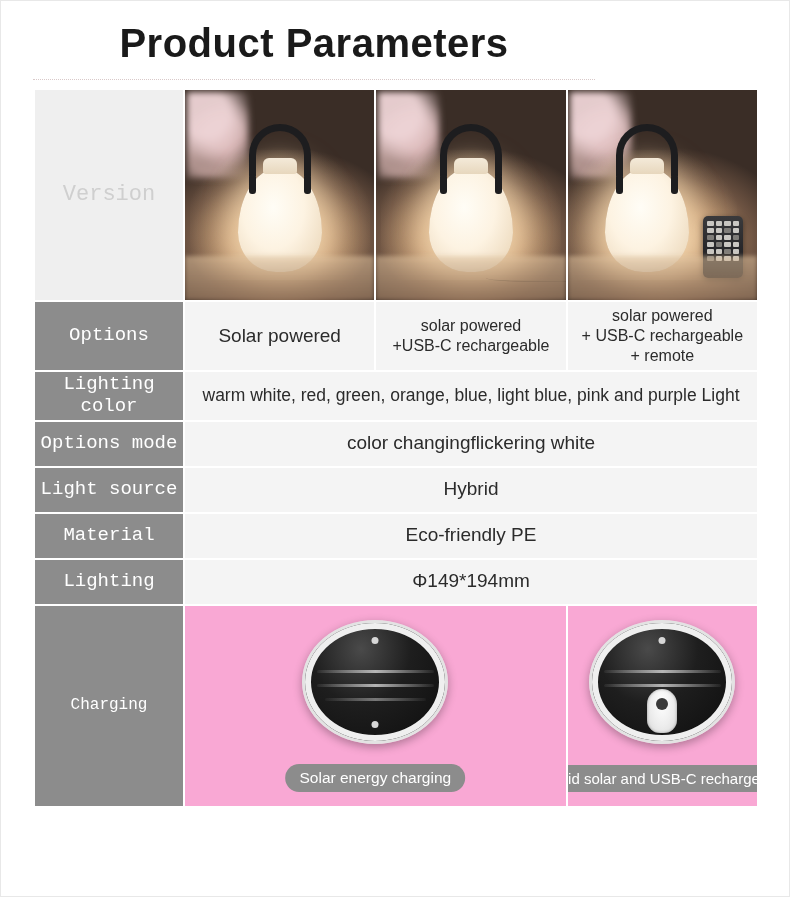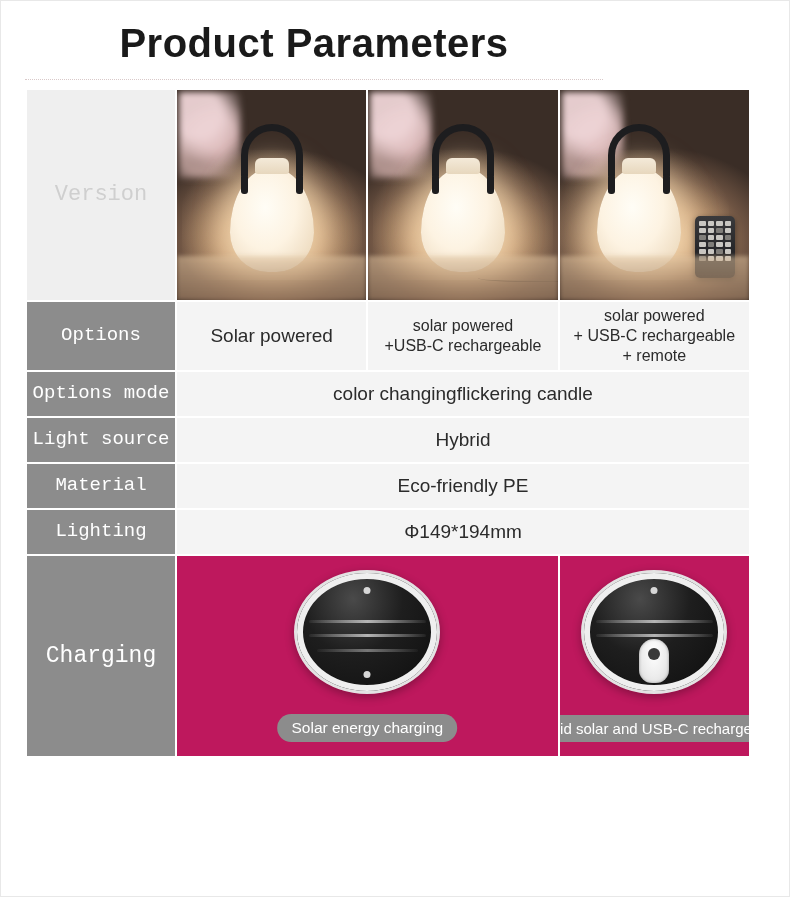--- a/index.html
+++ b/index.html
@@ -10,21 +10,21 @@
     background: #ffffff;
     font-family: "Liberation Sans", sans-serif;
     color: #333;
     overflow: hidden;
     border: 1px solid #e8e8e8;
   }
   .page {
     width: 626px;
     height: 897px;
     position: relative;
-    padding: 0 24px;
+    padding: 0 32px;
   }
   .title {
     text-align: center;
     font-size: 40px;
     font-weight: bold;
     color: #1a1a1a;
     letter-spacing: 0.5px;
     padding-top: 18px;
     padding-bottom: 12px;
     line-height: 1.2;
@@ -56,21 +56,21 @@
   .label-cell.version {
     background: #efefef;
     color: #cfcfcf;
     font-size: 22px;
     height: 210px;
   }
   .label-cell.charging {
     background: #8c8c8c;
     color: #ffffff;
     height: 200px;
-    font-size: 23px;
+    font-size: 16px;
   }
   .val-cell {
     background: #f4f4f4;
     text-align: center;
     font-size: 19px;
     height: 44px;
     padding: 4px 6px;
     line-height: 1.2;
     color: #2b2b2b;
   }
@@ -213,21 +213,21 @@
     width: 120px;
     height: 10px;
     border-bottom: 1.5px solid rgba(60,45,35,0.55);
     border-radius: 0 0 40% 40%;
   }
 
   
   .charge-cell {
     padding: 0;
     height: 200px;
-    background: #be185d;
+    background: #f9a8d4;
     position: relative;
     overflow: hidden;
   }
   .panel-wrap {
     position: absolute;
     inset: 0;
     display: flex;
     align-items: flex-start;
     justify-content: center;
     padding-top: 14px;
@@ -389,27 +389,31 @@
         <div>solar powered</div>
         <div>+USB-C rechargeable</div>
       </td>
       <td class="val-cell small" style="height:62px;">
         <div>solar powered</div>
         <div>+ USB-C rechargeable</div>
         <div>+ remote</div>
       </td>
     </tr>
 
+    <tr>
+      <td class="label-cell">Lighting color</td>
+      <td class="val-cell wide" colspan="3">warm white, red, green, orange, blue, light blue, pink and purple Light</td>
+    </tr>
 
     <tr class="mode-row">
       <td class="label-cell">Options mode</td>
       <td class="val-cell" colspan="3">
         <div class="mode-inner">
           <span>color changing</span>
-          <span>flickering candle</span>
+          <span>flickering white</span>
         </div>
       </td>
     </tr>
 
     <tr>
       <td class="label-cell">Light source</td>
       <td class="val-cell" colspan="3">Hybrid</td>
     </tr>
 
     <tr>

